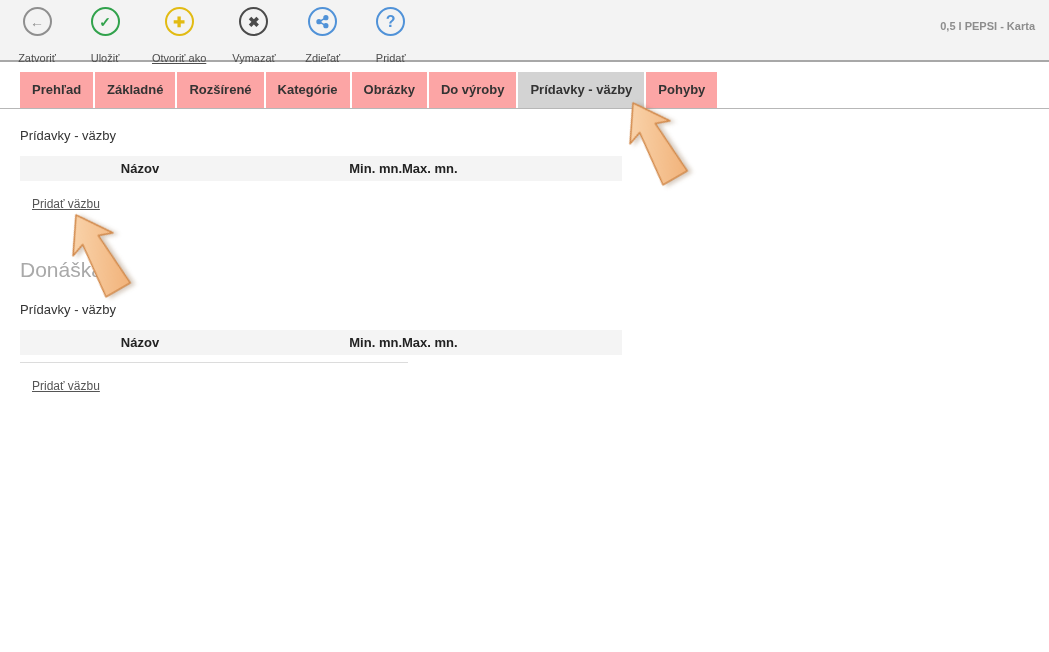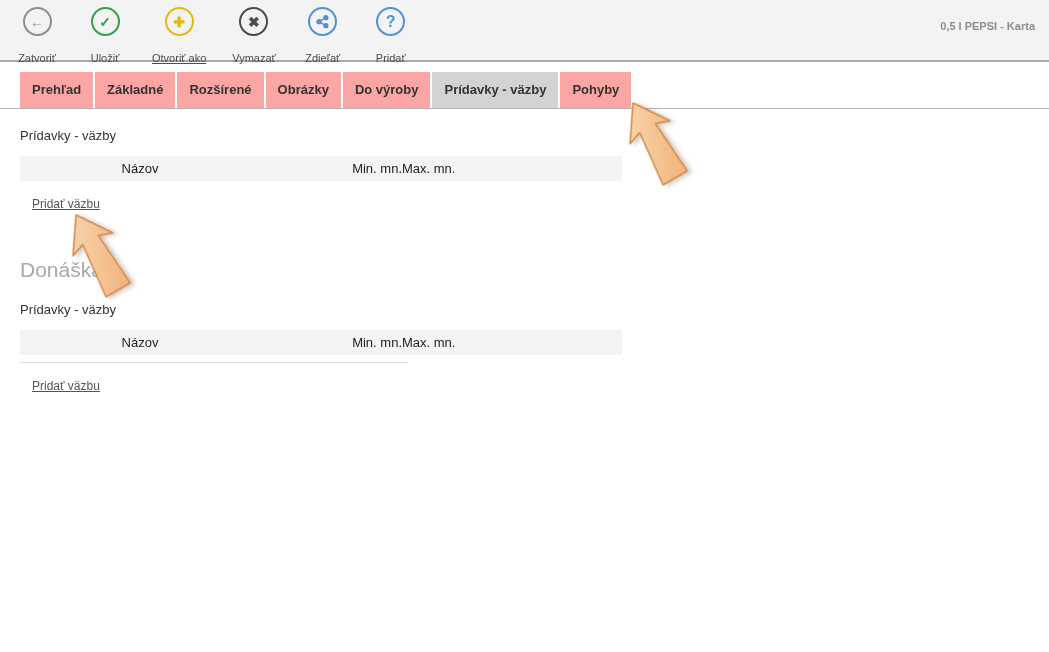--- a/index.html
+++ b/index.html
@@ -89,21 +89,21 @@
     color: #333;
     margin: 19px 0 13px 0;
   }
   .thead {
     width: 602px;
     height: 25px;
     background: #f4f4f4;
     display: flex;
     align-items: center;
     font-size: 13px;
-    font-weight: normal;
+    font-weight: bold;
     color: #222;
   }
   .thead .spacer { width: 40px; }
   .thead .c1 { width: 160px; text-align: center; }
   .thead .c2 { width: 182px; text-align: right; }
   .thead .c3 { width: 216px; text-align: left; }
   .add-link {
     display: inline-block;
     margin: 16px 0 0 12px;
     font-size: 12px;
@@ -181,20 +181,21 @@
     <div class="tlabel">Pridať</div>
   </div>
 
   <div class="context-label">0,5 l PEPSI - Karta</div>
 </div>
 
 <div class="tabbar">
   <div class="tab">Prehľad</div>
   <div class="tab">Základné</div>
   <div class="tab">Rozšírené</div>
+  <div class="tab">Kategórie</div>
   <div class="tab">Obrázky</div>
   <div class="tab">Do výroby</div>
   <div class="tab active">Prídavky - väzby</div>
   <div class="tab">Pohyby</div>
 </div>
 
 <div class="content">
 
   
   <div class="section-title">Prídavky - väzby</div>

